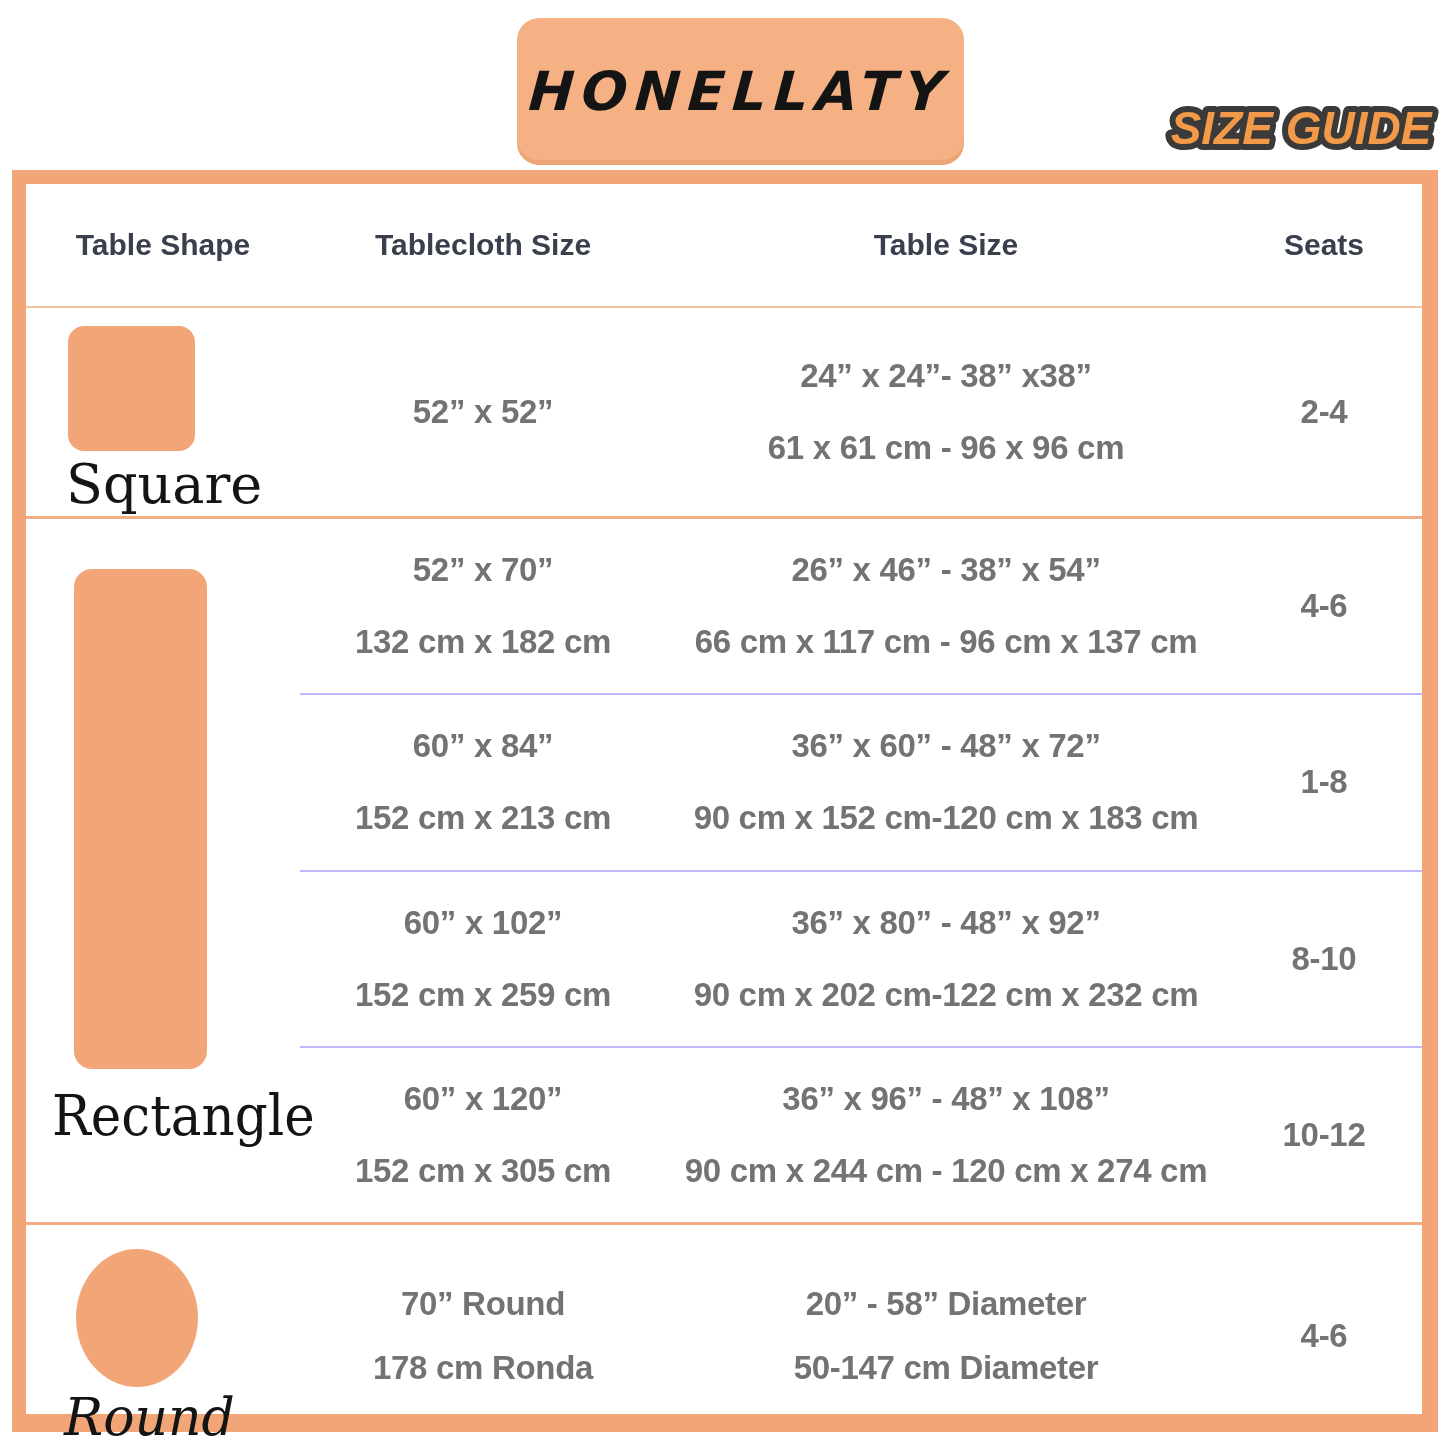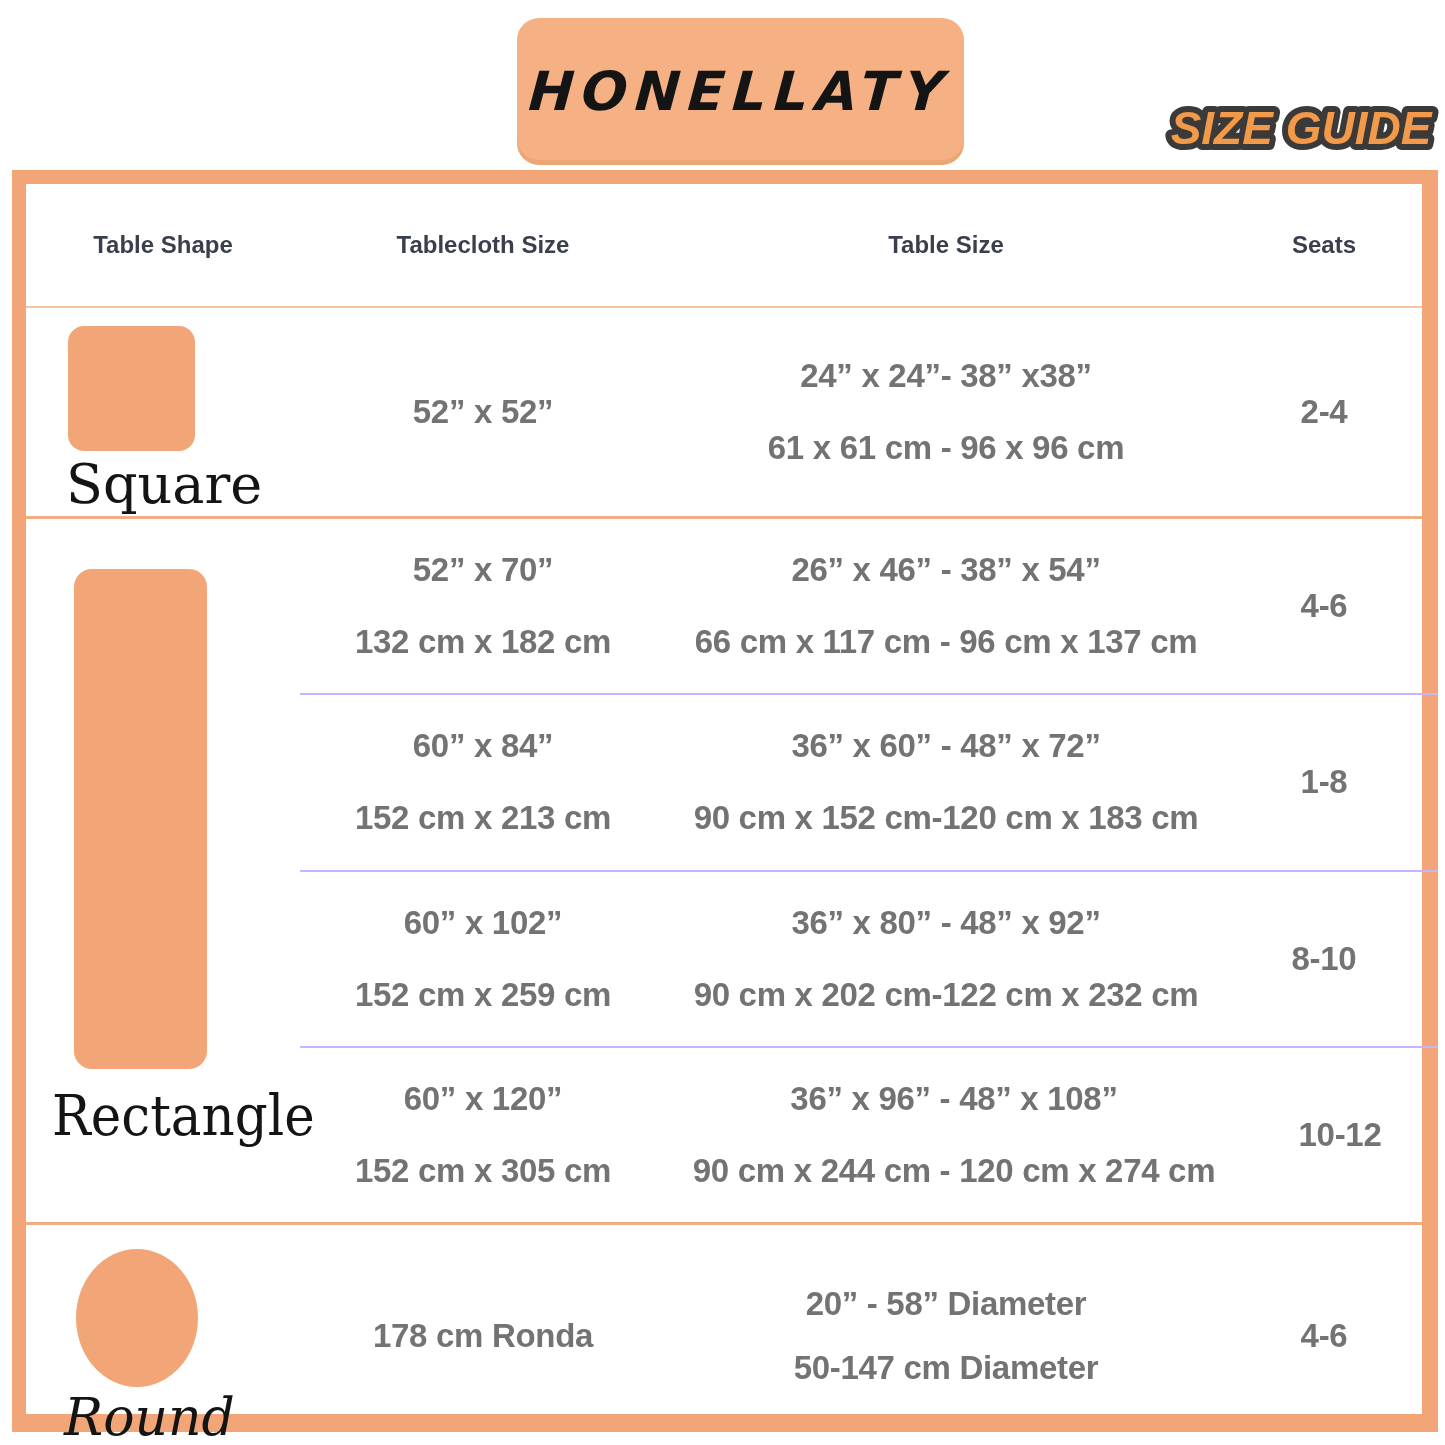--- a/index.html
+++ b/index.html
@@ -34,21 +34,21 @@
     box-sizing:border-box;background:#ffffff;
     border-top:14px solid #f2a678;border-left:14px solid #f2a678;
     border-right:16px solid #f2a678;border-bottom:18px solid #f2a678;
     display:flex;flex-direction:column;
   }
   .thead{
     height:122px;flex:0 0 122px;display:flex;align-items:center;
     border-bottom:2px solid #f5c4a0;
   }
   .th{
-    font-size:24px;font-weight:bold;color:#3a3f4d;text-align:center;
+    font-size:30px;font-weight:bold;color:#3a3f4d;text-align:center;
   }
   .th.c1{width:274px;}
   .th.c2{width:366px;}
   .th.c3{width:560px;}
   .th.c4{width:196px;}
   .section{display:flex;}
   .section + .section{border-top:3px solid #f2ae83;}
   .sec-square{flex:0 0 202px;}
   .sec-rect{flex:0 0 703px;}
   .sec-round{flex:1 1 auto;}
@@ -64,21 +64,21 @@
   .shape-label{
     font-family:"DejaVu Serif",serif;color:#141414;white-space:nowrap;
   }
   .sec-square .shape-label{font-size:54px;margin:2px 0 0 40px;text-align:center;}
   .sec-rect   .shape-label{font-size:56px;margin:14px 0 0 26px;transform:scaleX(.92);transform-origin:left;}
   .sec-round  .shape-label{font-size:52px;font-style:italic;margin:0 0 0 38px;}
   
   .rows{flex:1 1 auto;display:flex;flex-direction:column;}
   .row{flex:1 1 auto;display:flex;}
   .sec-rect .row{border-bottom:2px solid #c4b5fd;}
-  .sec-rect .row:last-child{border-bottom:none;gap:8px;}
+  .sec-rect .row:last-child{border-bottom:none;}
   .cell{
     display:flex;flex-direction:column;align-items:center;justify-content:center;
     box-sizing:border-box;
   }
   .cell.tcloth{width:366px;flex:0 0 366px;}
   .cell.tsize{width:560px;flex:0 0 560px;}
   .cell.seats{width:196px;flex:0 0 196px;}
   .line{
     font-size:33px;font-weight:bold;color:#737373;text-align:center;
     padding:17px 0;white-space:nowrap;letter-spacing:-0.3px;
@@ -195,20 +195,21 @@
     </div>
 
     <div class="section sec-round">
       <div class="shape-cell">
         <div class="shape round"></div>
         <div class="shape-label">Round</div>
       </div>
       <div class="rows">
         <div class="row">
           <div class="cell tcloth">
+            <div class="line">70” Round</div>
             <div class="line">178 cm Ronda</div>
           </div>
           <div class="cell tsize">
             <div class="line">20” - 58” Diameter</div>
             <div class="line">50-147 cm Diameter</div>
           </div>
           <div class="cell seats">
             <div class="line">4-6</div>
           </div>
         </div>

